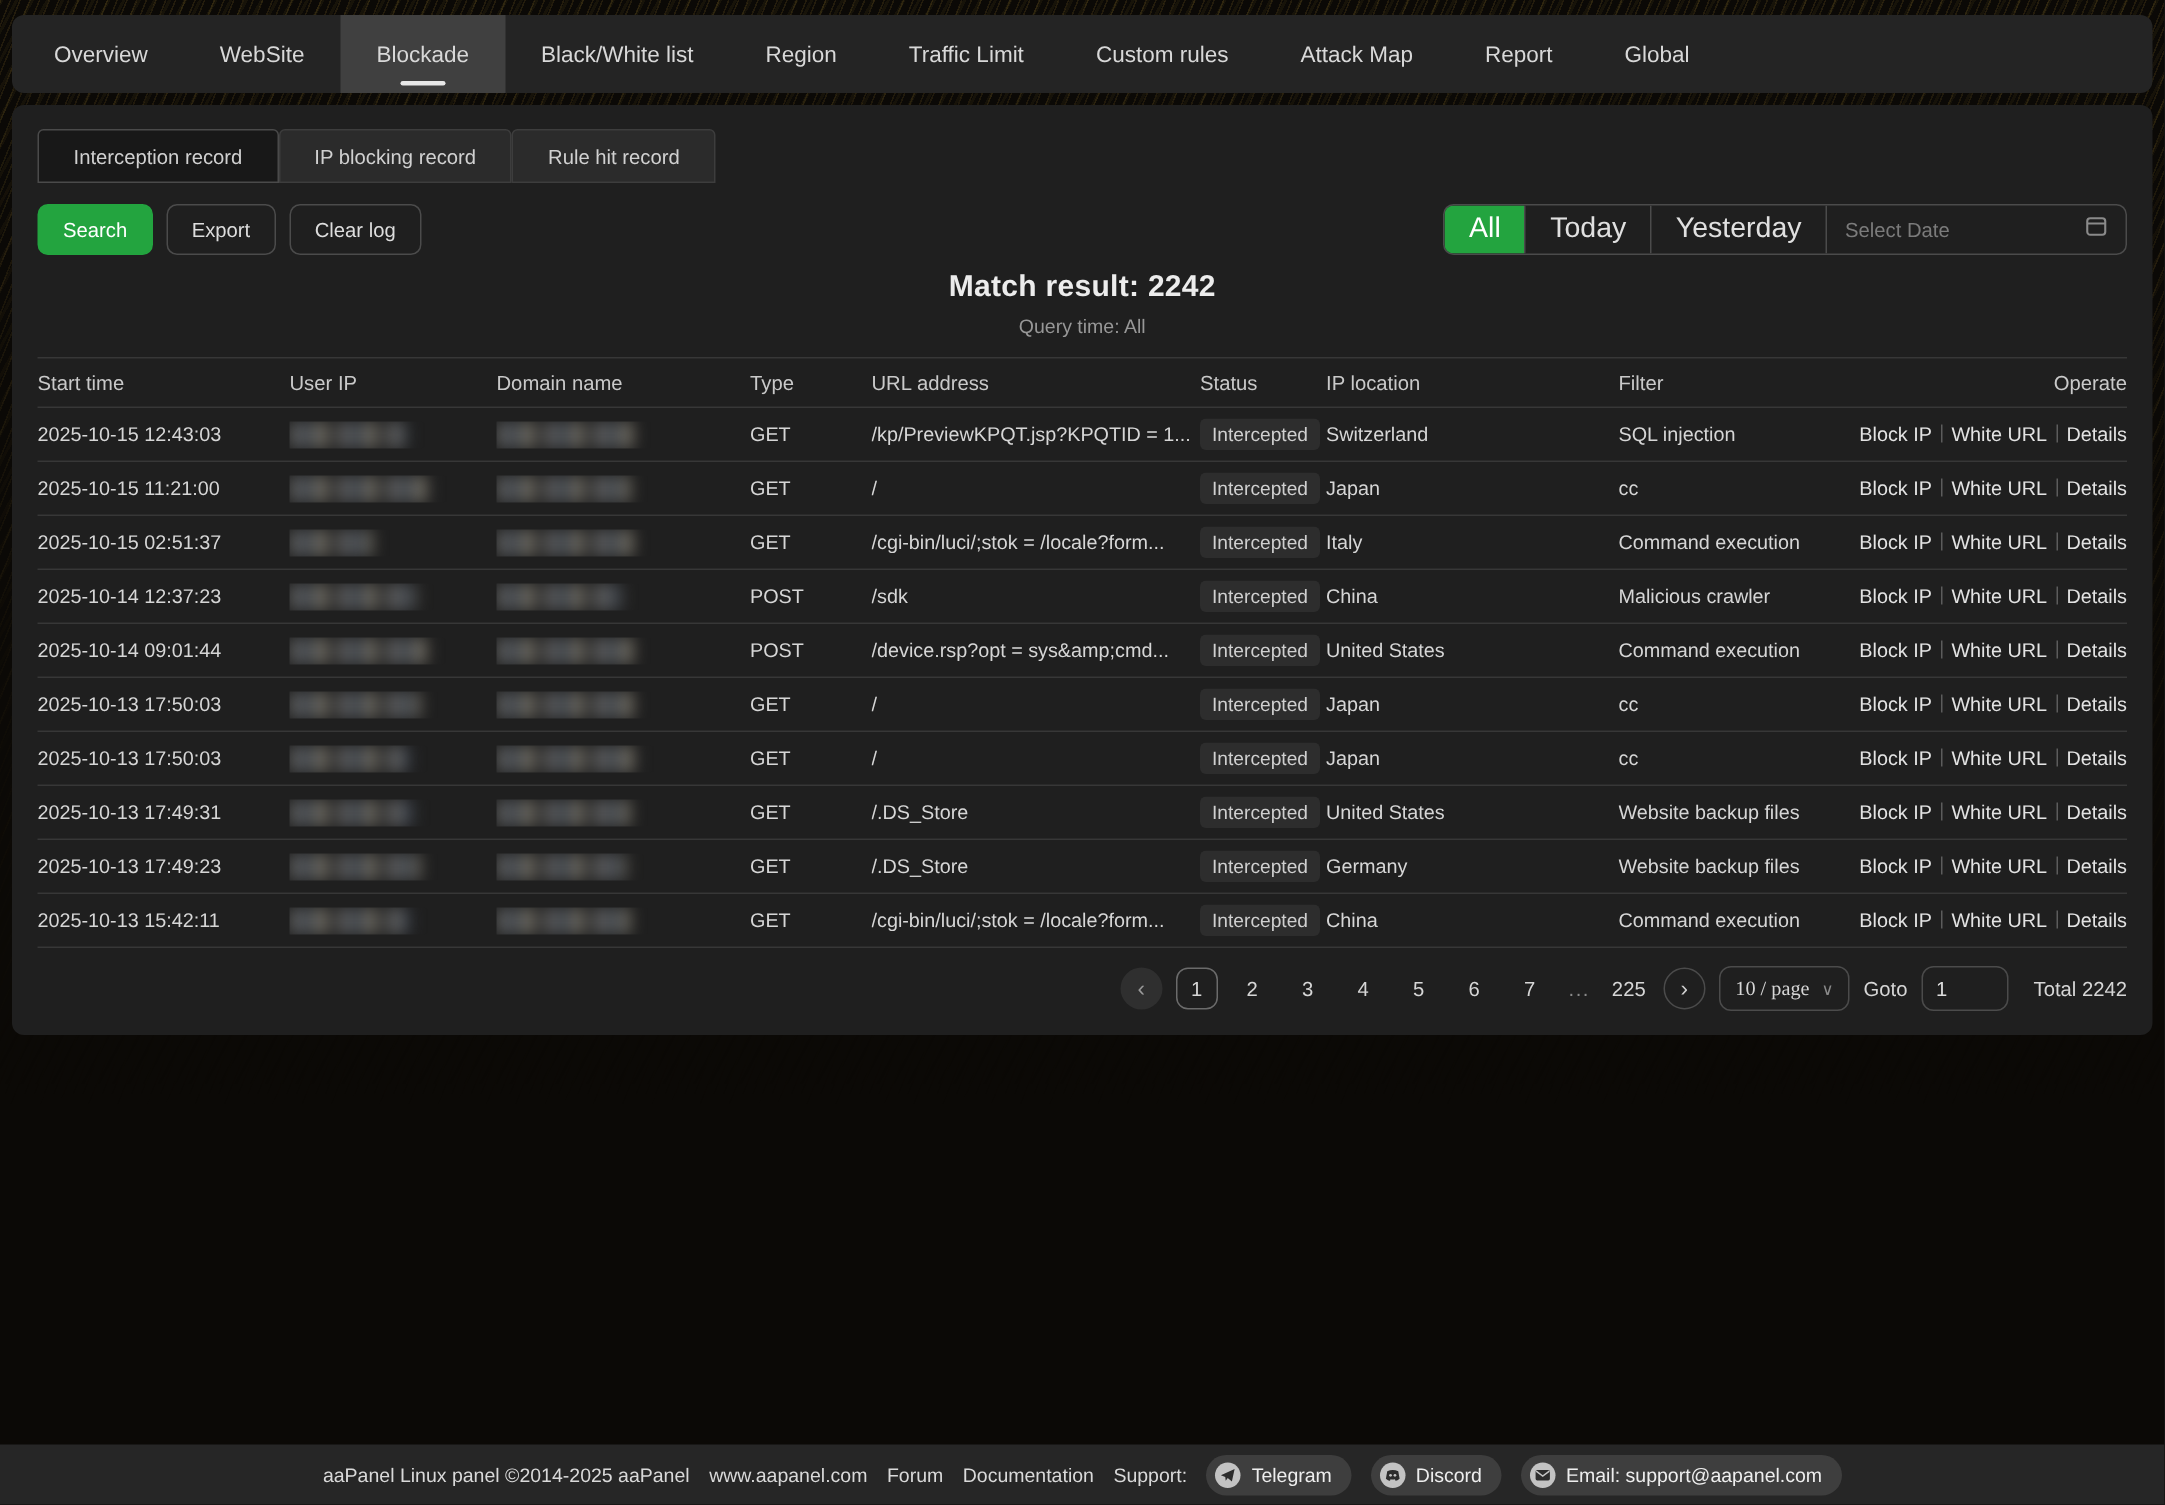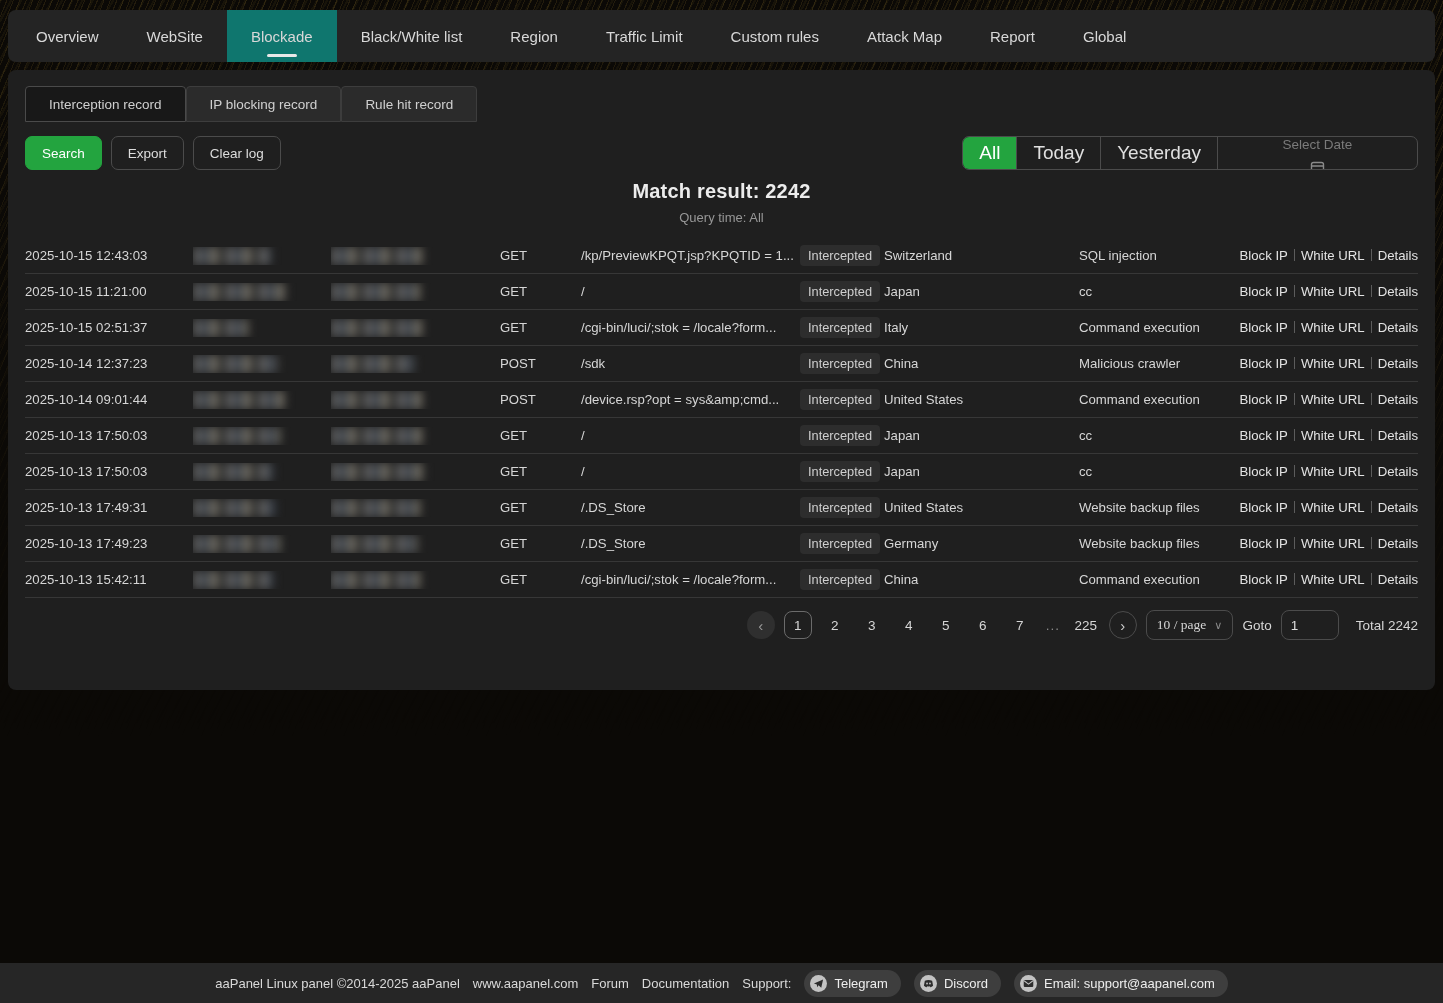--- a/index.html
+++ b/index.html
@@ -23,21 +23,21 @@
   
   .topnav {
     position:absolute; left:8px; right:8px; top:10px; height:52px;
     background:#242424; border-radius:8px;
     display:flex; align-items:stretch; padding:0 4px;
   }
   .nav-tab {
     position:relative; display:flex; align-items:center;
     padding:0 24px; font-size:15px; color:#d8d8d8; cursor:pointer; white-space:nowrap;
   }
-  .nav-tab.active { background:#0f766e; }
+  .nav-tab.active { background:#404040; }
   .nav-tab.active::after {
     content:""; position:absolute; left:50%; bottom:5px; transform:translateX(-50%);
     width:30px; height:3px; background:#e8e8e8; border-radius:2px;
   }
 
   
   .panel {
     position:absolute; left:8px; right:8px; top:70px; height:620px;
     background:#1f1f1f; border-radius:8px; padding:16px 17px 0;
   }
@@ -76,21 +76,20 @@
   .date-seg {
     height:100%; display:flex; align-items:center; padding:0 16px;
     font-size:19px; color:#e0e0e0; cursor:pointer;
   }
   .date-seg + .date-seg { border-left:1px solid #4b4b4b; }
   .date-seg.active { background:#23a43f; color:#fff; border-left:none; }
   .date-pick {
     height:100%; display:flex; align-items:center; gap:8px;
     border-left:1px solid #4b4b4b; padding:0 12px; width:200px; justify-content:space-between;
     cursor:pointer;
-    flex-direction:column;
   }
   .date-pick .ph { color:#7b7b7b; font-size:13.5px; }
 
   
   .summary { text-align:center; margin-top:10px; }
   .summary .big { font-size:20px; font-weight:700; color:#ececec; letter-spacing:.2px; }
   .summary .small { font-size:13px; color:#979797; margin-top:7px; }
 
   
   .table { margin-top:13px; font-size:13.2px; }
@@ -203,20 +202,31 @@
       </div>
     </div>
   </div>
 
   <div class="summary">
     <div class="big">Match result: 2242</div>
     <div class="small">Query time: All</div>
   </div>
 
   <div class="table" id="table">
+      <div class="trow head">
+        <div class="cell c-start">Start time</div>
+        <div class="cell c-ip">User IP</div>
+        <div class="cell c-domain">Domain name</div>
+        <div class="cell c-type">Type</div>
+        <div class="cell c-url">URL address</div>
+        <div class="cell c-status">Status</div>
+        <div class="cell c-loc">IP location</div>
+        <div class="cell c-filter">Filter</div>
+        <div class="cell c-op">Operate</div>
+      </div>
       <div class="trow">
         <div class="cell c-start">2025-10-15 12:43:03</div>
         <div class="cell c-ip">
           <div class="blur-block" style="width: 78px;"></div>
         </div>
         <div class="cell c-domain">
           <div class="blur-block" style="width: 91px;"></div>
         </div>
         <div class="cell c-type">GET</div>
         <div class="cell c-url">/kp/PreviewKPQT.jsp?KPQTID = 1...</div>

